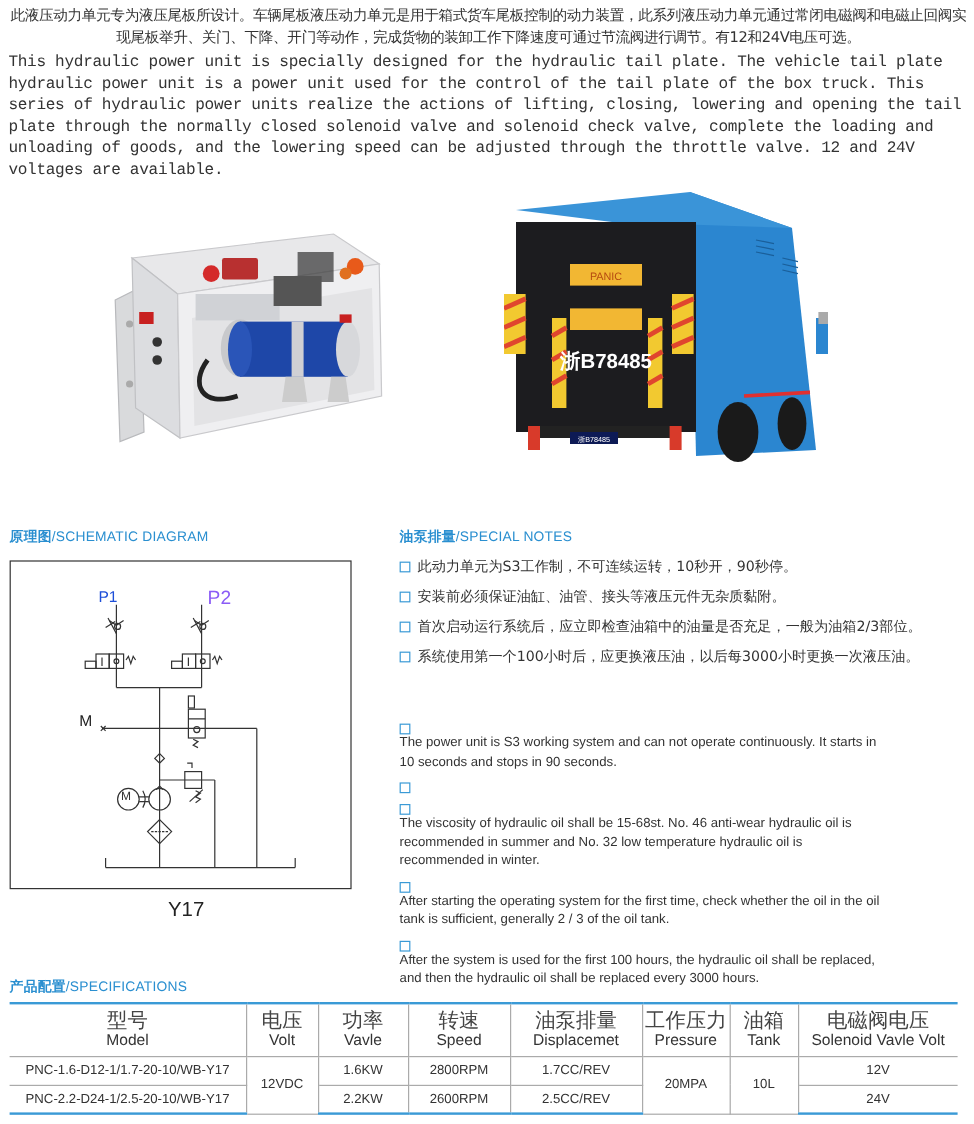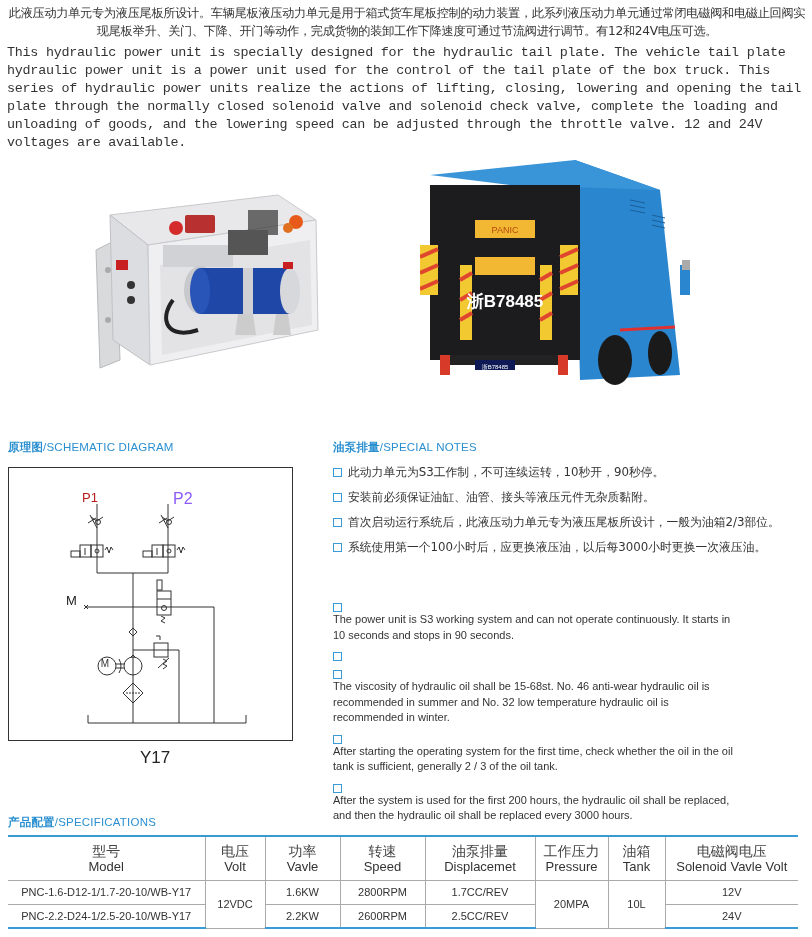--- a/index.html
+++ b/index.html
@@ -23,21 +23,21 @@
   .note-en .chk { margin-top: 3px; }
   .note-en .txt { width: 400px; }
 
   .spec-table { position: absolute; left: 8px; top: 835px; width: 790px; border-collapse: collapse; font-family: "Liberation Sans", sans-serif; color: #333; table-layout: fixed; }
   .spec-table th, .spec-table td { border: 1px solid #aaa; text-align: center; font-weight: normal; }
   .spec-table tr:first-child th { border-top: 2.5px solid #3a9ad6; }
   .spec-table tr:last-child td { border-bottom: 2.5px solid #3a9ad6; }
   .spec-table th:first-child, .spec-table td:first-child { border-left: none; }
   .spec-table th:last-child, .spec-table td.lastcol { border-right: none; }
   .spec-table th { height: 44px; font-size: 13px; line-height: 15px; padding-top: 2px; }
-  .spec-table th .cn { display: block; font-family: "DejaVu Sans", sans-serif; font-size: 14px; color: #444; }
+  .spec-table th .cn { display: block; font-family: "DejaVu Sans", sans-serif; font-size: 17px; color: #444; }
   .spec-table th .en { display: block; font-size: 13px; }
   .spec-table td { height: 24px; font-size: 11px; }
 </style>
 </head>
 <body>
 
 <p class="intro-cn">此液压动力单元专为液压尾板所设计。车辆尾板液压动力单元是用于箱式货车尾板控制的动力装置，此系列液压动力单元通过常闭电磁阀和电磁止回阀实现尾板举升、关门、下降、开门等动作，完成货物的装卸工作下降速度可通过节流阀进行调节。有12和24V电压可选。</p>
 <p class="intro-en">This hydraulic power unit is specially designed for the hydraulic tail plate. The vehicle tail plate hydraulic power unit is a power unit used for the control of the tail plate of the box truck. This series of hydraulic power units realize the actions of lifting, closing, lowering and opening the tail plate through the normally closed solenoid valve and solenoid check valve, complete the loading and unloading of goods, and the lowering speed can be adjusted through the throttle valve. 12 and 24V voltages are available.</p>
 
 <div class="photo" style="left:88px; top:170px;" title="hydraulic power unit photo">
@@ -213,42 +213,42 @@
 
       <line x1="79" y1="255" x2="237" y2="255"></line>
       <line x1="79" y1="247" x2="79" y2="255"></line>
       <line x1="237" y1="247" x2="237" y2="255"></line>
 
       <line x1="75" y1="137" x2="79" y2="141"></line>
       <line x1="79" y1="137" x2="75" y2="141"></line>
     </g>
     <text x="96" y="198.5" font-size="10" fill="#333" font-family="Liberation Sans, sans-serif" text-anchor="middle">M</text>
   </svg>
-  <span style="position:absolute; left:73px; top:22px; font-family:'Liberation Sans',sans-serif; font-size:13px; color:#b91c1c;">P1</span>
+  <span style="position:absolute; left:73px; top:22px; font-family:'Liberation Sans',sans-serif; font-size:13px; color:#1d4ed8;">P1</span>
   <span style="position:absolute; left:164px; top:22px; font-family:'Liberation Sans',sans-serif; font-size:16px; color:#8b5cf6;text-align:center;">P2</span>
   <span style="position:absolute; left:57px; top:125px; font-family:'Liberation Sans',sans-serif; font-size:13px; color:#222;">M</span>
 </div>
 <div class="schematic-label">Y17</div>
 
 <div class="section-title" style="left:333px; top:440px;">
   <span class="cn">油泵排量</span><span>/SPECIAL NOTES</span>
 </div>
 
 <div class="notes" style="top:464px;">
   <div class="note-cn">
       <span class="chk"></span>
       <span>此动力单元为S3工作制，不可连续运转，10秒开，90秒停。</span>
     </div>
   <div class="note-cn">
       <span class="chk"></span>
       <span>安装前必须保证油缸、油管、接头等液压元件无杂质黏附。</span>
     </div>
   <div class="note-cn">
       <span class="chk"></span>
-      <span>首次启动运行系统后，此液压动力单元专为液压尾板所设计，一般为油箱2/3部位。</span>
+      <span>首次启动运行系统后，应立即检查油箱中的油量是否充足，一般为油箱2/3部位。</span>
     </div>
   <div class="note-cn">
       <span class="chk"></span>
       <span>系统使用第一个100小时后，应更换液压油，以后每3000小时更换一次液压油。</span>
     </div>
 </div>
 
 <div class="notes" style="top:600px;">
   <div class="note-en">
       <span class="chk"></span>
@@ -260,21 +260,21 @@
   <div class="note-en">
       <span class="chk"></span>
       <span class="txt">The viscosity of hydraulic oil shall be 15-68st. No. 46 anti-wear hydraulic oil is recommended in summer and No. 32 low temperature hydraulic oil is recommended in winter.</span>
     </div>
   <div class="note-en">
       <span class="chk"></span>
       <span class="txt">After starting the operating system for the first time, check whether the oil in the oil tank is sufficient, generally 2 / 3 of the oil tank.</span>
     </div>
   <div class="note-en">
       <span class="chk"></span>
-      <span class="txt">After the system is used for the first 200 hours, the hydraulic oil shall be replaced, and then the hydraulic oil shall be replaced every 3000 hours.</span>
+      <span class="txt">After the system is used for the first 100 hours, the hydraulic oil shall be replaced, and then the hydraulic oil shall be replaced every 3000 hours.</span>
     </div>
 </div>
 
 <div class="section-title" style="left:8px; top:815px;">
   <span class="cn">产品配置</span><span>/SPECIFICATIONS</span>
 </div>
 
 <table class="spec-table">
   <colgroup>
     <col style="width:197px">

